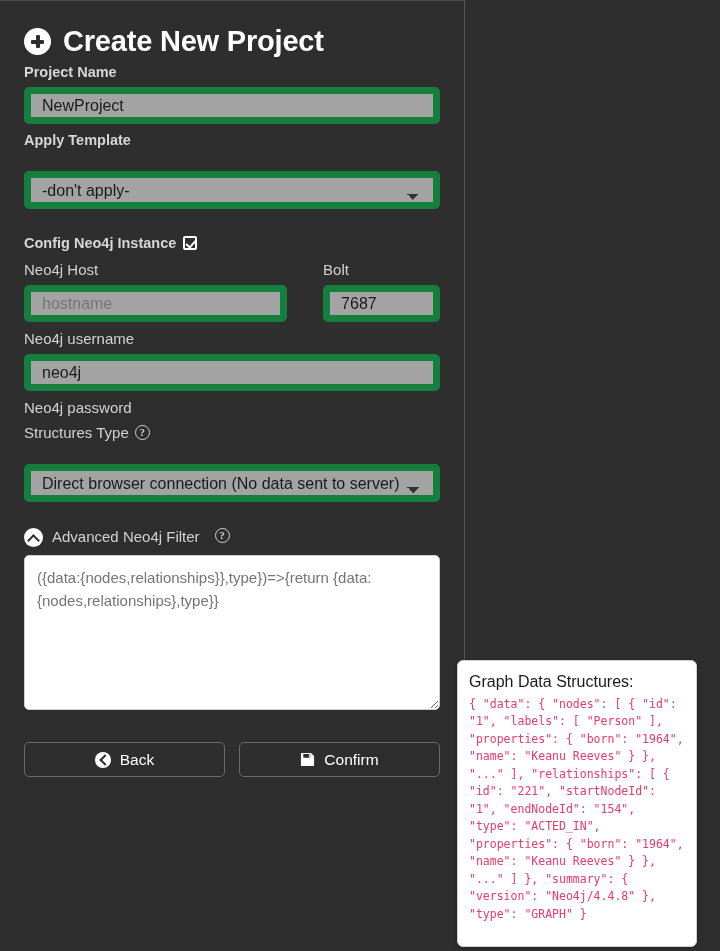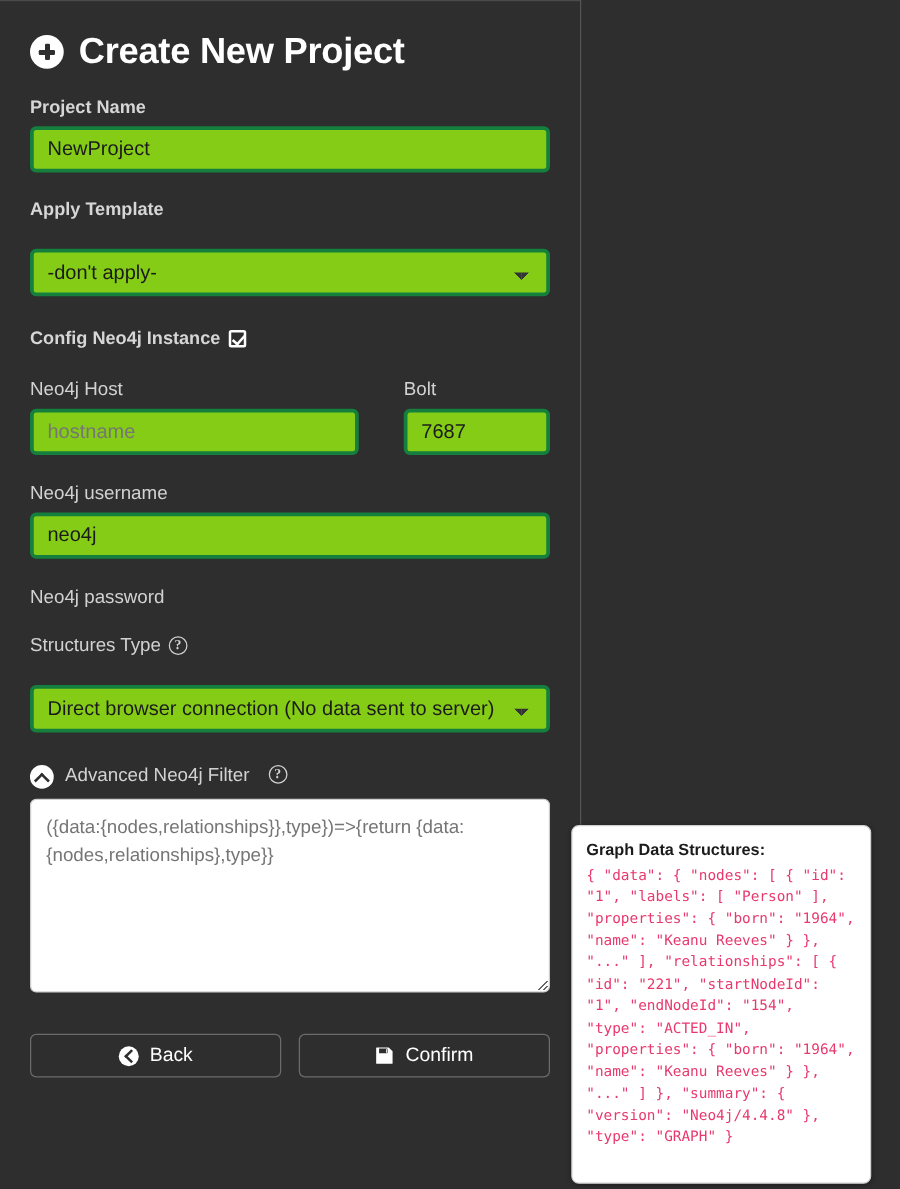--- a/index.html
+++ b/index.html
@@ -63,33 +63,33 @@
     font-weight: bold;
     letter-spacing: -0.2px;
     line-height: 1;
   }
 
   
   .label {
     color: #d6d6d6;
     font-size: 14.5px;
     font-weight: bold;
-    margin-top: 22px;
+    margin-top: 8px;
     margin-bottom: 7px;
     display: block;
   }
   .label.regular { font-weight: normal; color: #d2d2d2; font-size: 15px; }
   .label.light { font-weight: normal; color: #d2d2d2; font-size: 15px; }
 
   
   .input {
     width: 100%;
     height: 37px;
-    background: #84cc16;
-    border: 3px solid #15803d;
+    background: #a3a3a3;
+    border: 7px solid #15803d;
     border-radius: 5px;
     padding: 0 11px;
     font-family: "Liberation Sans", sans-serif;
     font-size: 16px;
     color: #1b1b1b;
     outline: none;
   }
   .input::placeholder { color: #767676; }
 
   select.input {
@@ -251,22 +251,22 @@
     height: 287px;
     background: #ffffff;
     border: 1px solid #d0d0d0;
     border-radius: 6px;
     box-shadow: 0 1px 4px rgba(0,0,0,0.35);
     padding: 9px 11px;
     overflow: hidden;
   }
   .tooltip-title {
     color: #1b1b1b;
-    font-size: 13px;
-    font-weight: bold;
+    font-size: 16px;
+    font-weight: normal;
     margin-bottom: 2px;
     line-height: 1.5;
   }
   .tooltip-code {
     color: #e8396f;
     font-family: "DejaVu Sans Mono", monospace;
     font-size: 11.5px;
     line-height: 1.52;
     word-break: break-word;
     white-space: pre-wrap;

